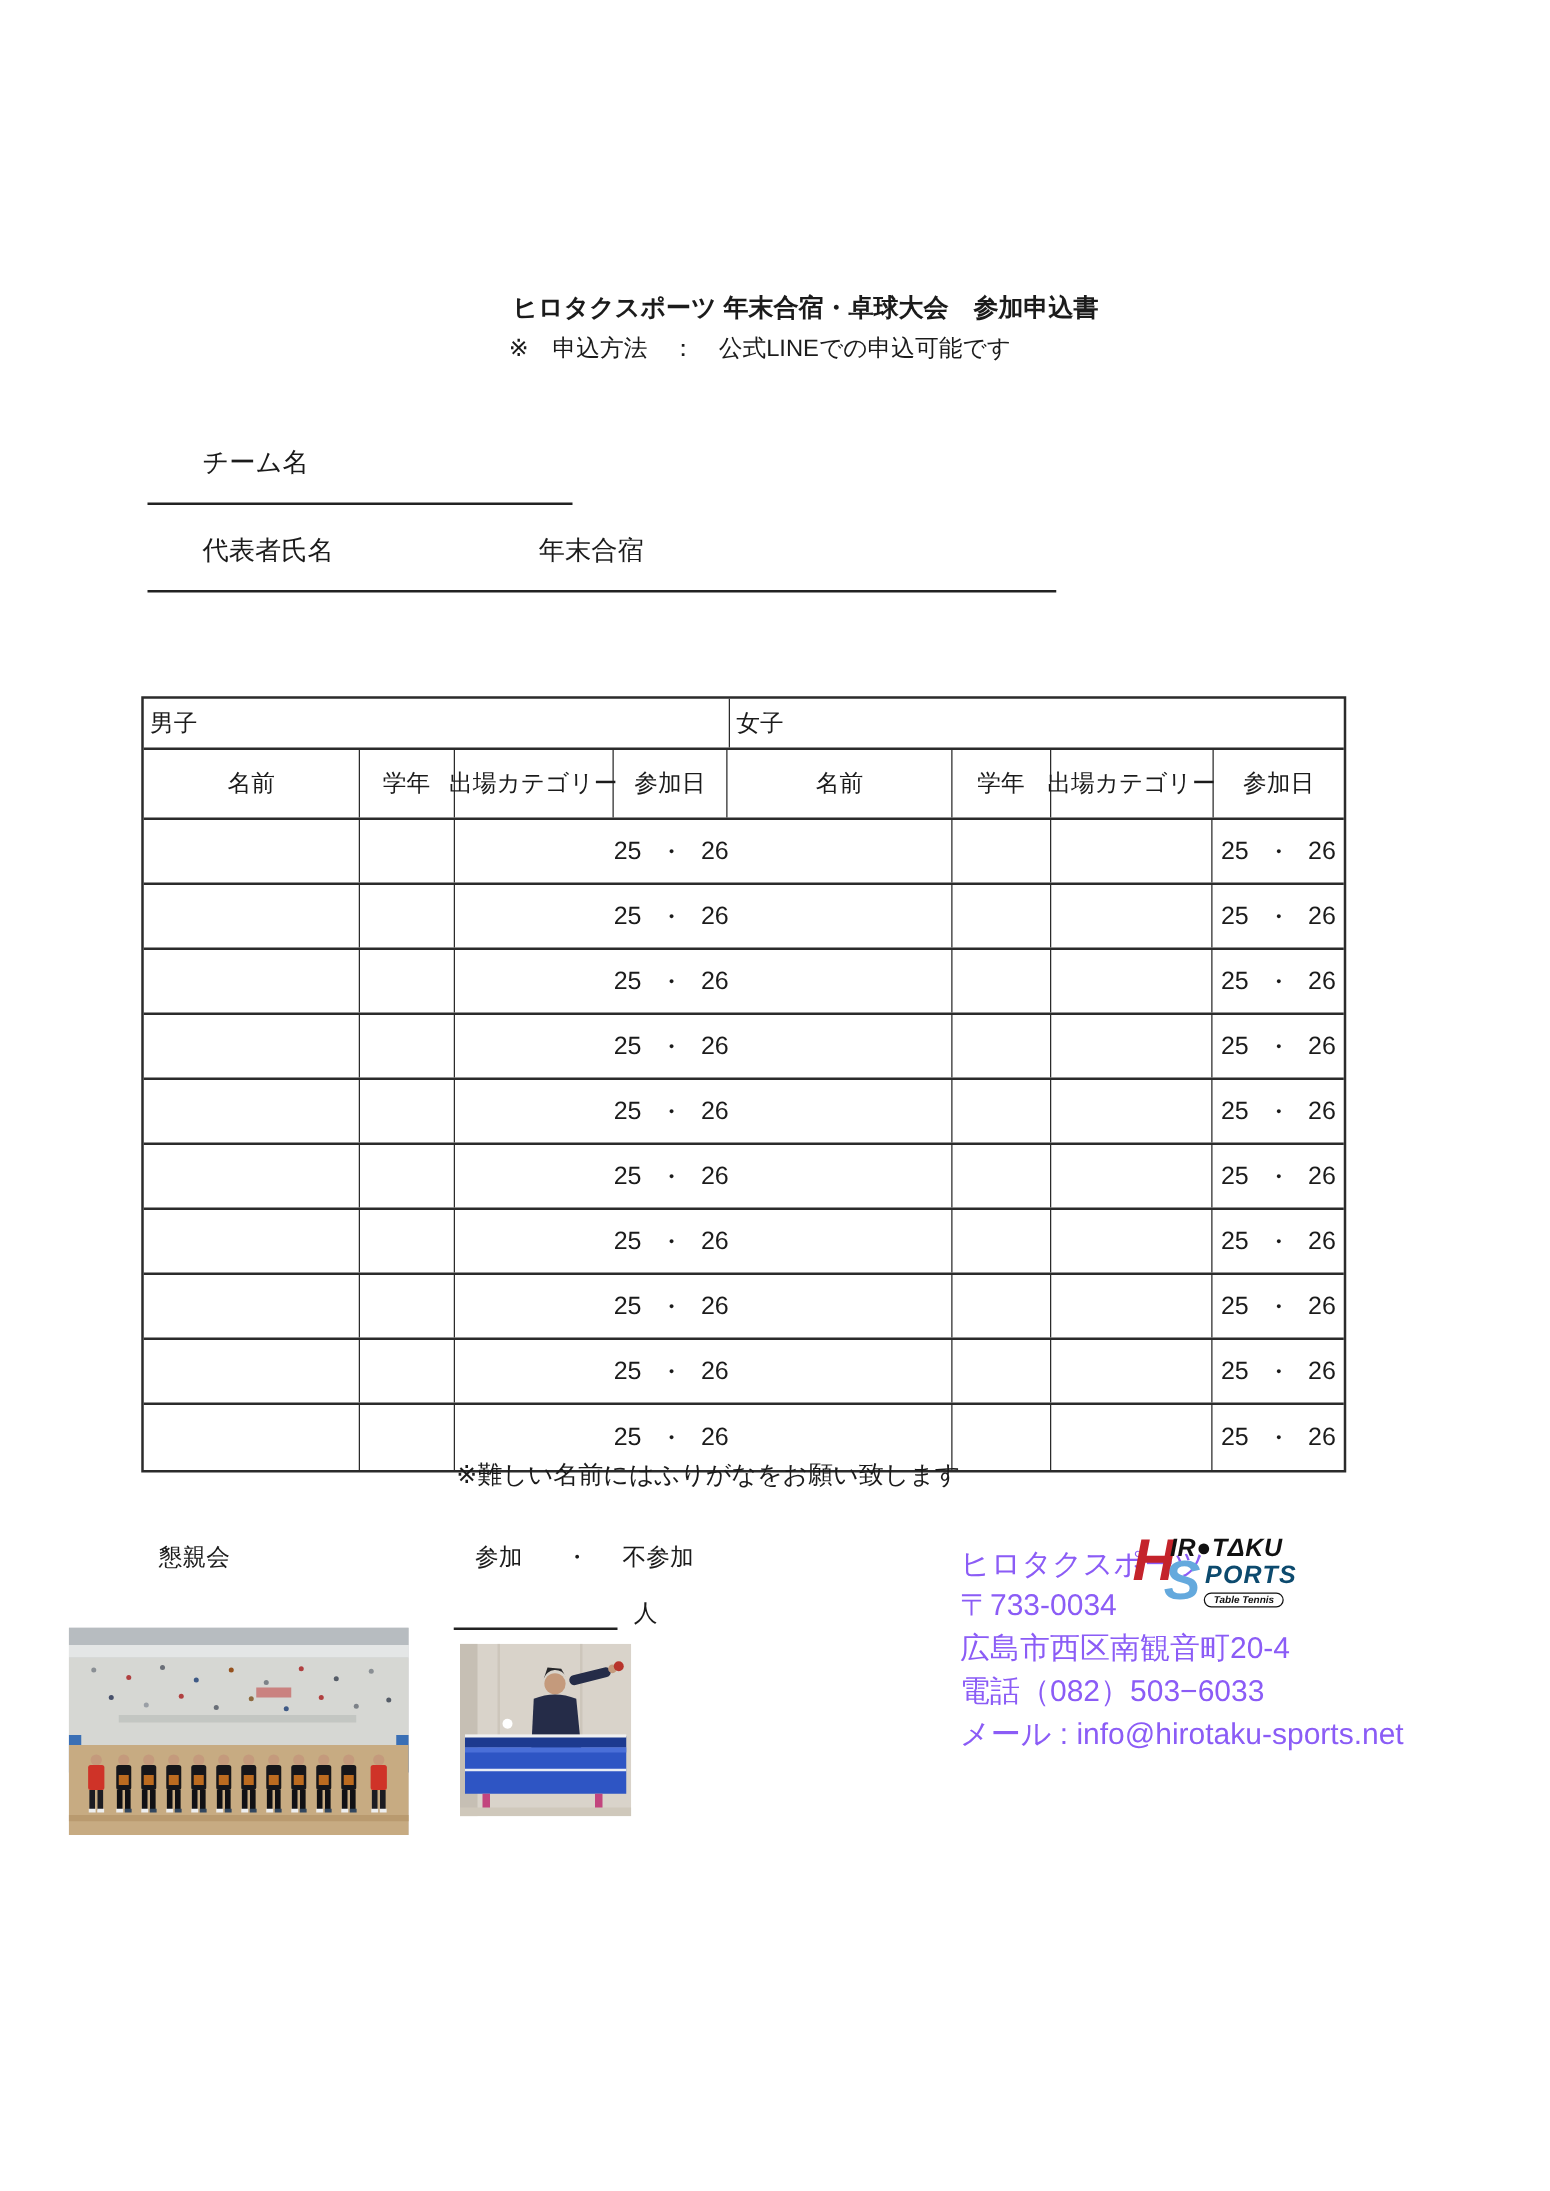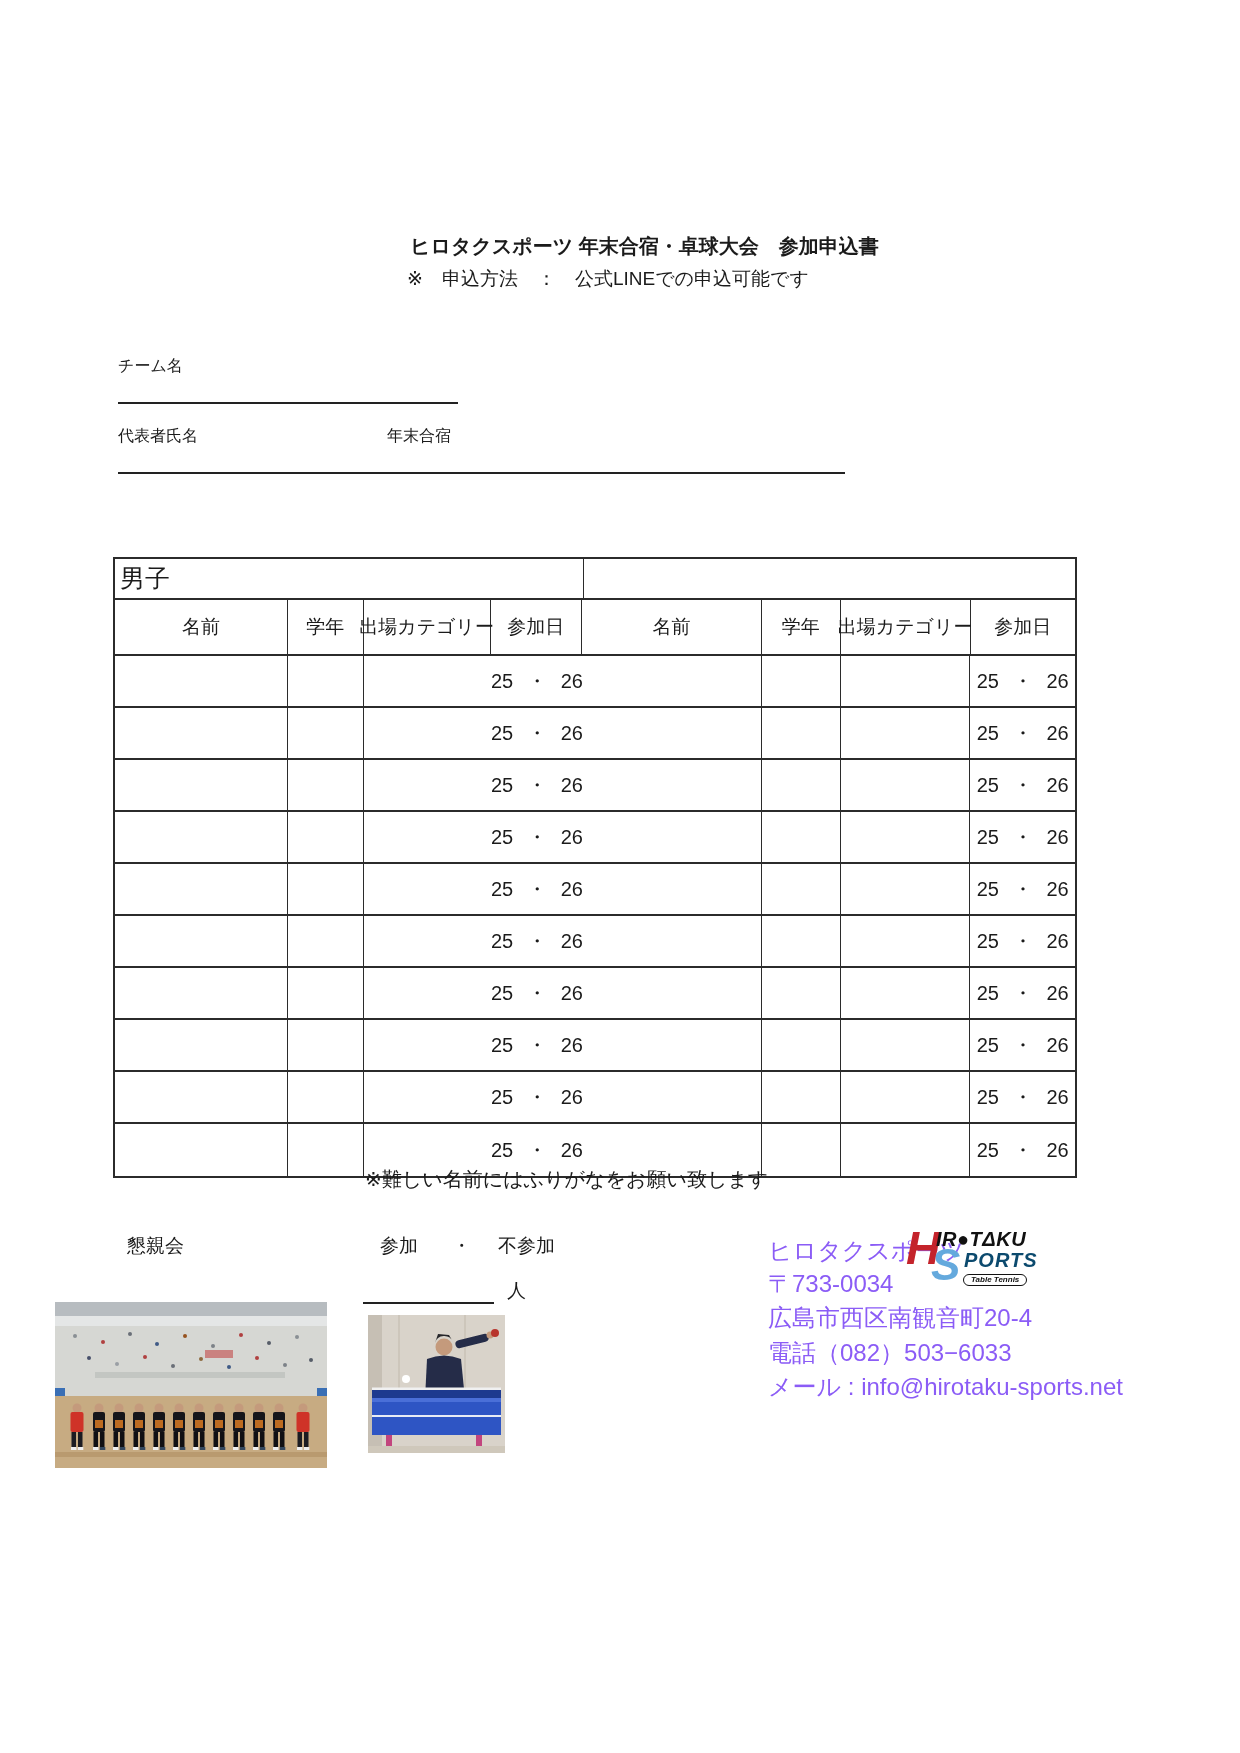--- a/index.html
+++ b/index.html
@@ -6,28 +6,28 @@
   html,body { background:#ffffff; }
   body { width:1240px; height:1753px; position:relative; overflow:hidden;
          font-family:"Liberation Sans","DejaVu Sans",sans-serif; color:#1b1b1b; }
   .abs { position:absolute; }
 
   
   .title { left:410px; top:233px; font-size:20px; font-weight:bold; white-space:nowrap; }
   .subtitle { left:407px; top:266px; font-size:19px; white-space:nowrap; }
 
   
-  .lbl { font-size:16px; white-space:nowrap; }
+  .lbl { font-size:21px; white-space:nowrap;margin-left:44px; }
   .wline { height:2px; background:#222; }
 
   
   .apptable { left:113px; top:557px; width:964px; border:2px solid #2b2b2b; background:#fff; }
   .apptable .row { display:flex; border-bottom:2px solid #2b2b2b; }
   .band1 { height:41px; }
-  .band1 .sec { display:flex; align-items:center; padding-left:5px; font-size:25px; }
+  .band1 .sec { display:flex; align-items:center; padding-left:5px; font-size:19px; }
   .band1 .sec1 { width:469px; border-right:1.5px solid #2b2b2b; }
   .band1 .sec2 { flex:1; }
   .band2 { height:56px; }
   .cell { border-right:1.5px solid #2b2b2b; display:flex; align-items:center; justify-content:center;
           font-size:19px; white-space:nowrap; overflow:visible; }
   .cell.last { border-right:none; }
   .w1{width:174px}.w2{width:76px}.w3{width:127px}.w4{width:92px}
   .w5{width:181px}.w6{width:79px}.w7{width:130px}.w8{width:105px}
   .wmerge{width:400px}
   .trow { height:52px; }
@@ -66,20 +66,21 @@
 <div class="abs lbl" style="left:118px; top:356px;">チーム名</div>
 <div class="abs wline" style="left:118px; top:402px; width:340px;"></div>
 
 <div class="abs lbl" style="left:118px; top:426px;">代表者氏名</div>
 <div class="abs lbl" style="left:387px; top:426px;">年末合宿</div>
 <div class="abs wline" style="left:118px; top:472px; width:727px;"></div>
 
 <div class="abs apptable">
   <div class="row band1">
     <div class="sec sec1">男子</div>
+    <div class="sec sec2">女子</div>
   </div>
   <div class="row band2">
     <div class="cell w1">名前</div>
     <div class="cell w2">学年</div>
     <div class="cell w3">出場カテゴリー</div>
     <div class="cell w4">参加日</div>
     <div class="cell w5">名前</div>
     <div class="cell w6">学年</div>
     <div class="cell w7">出場カテゴリー</div>
     <div class="cell w8 last">参加日</div>

